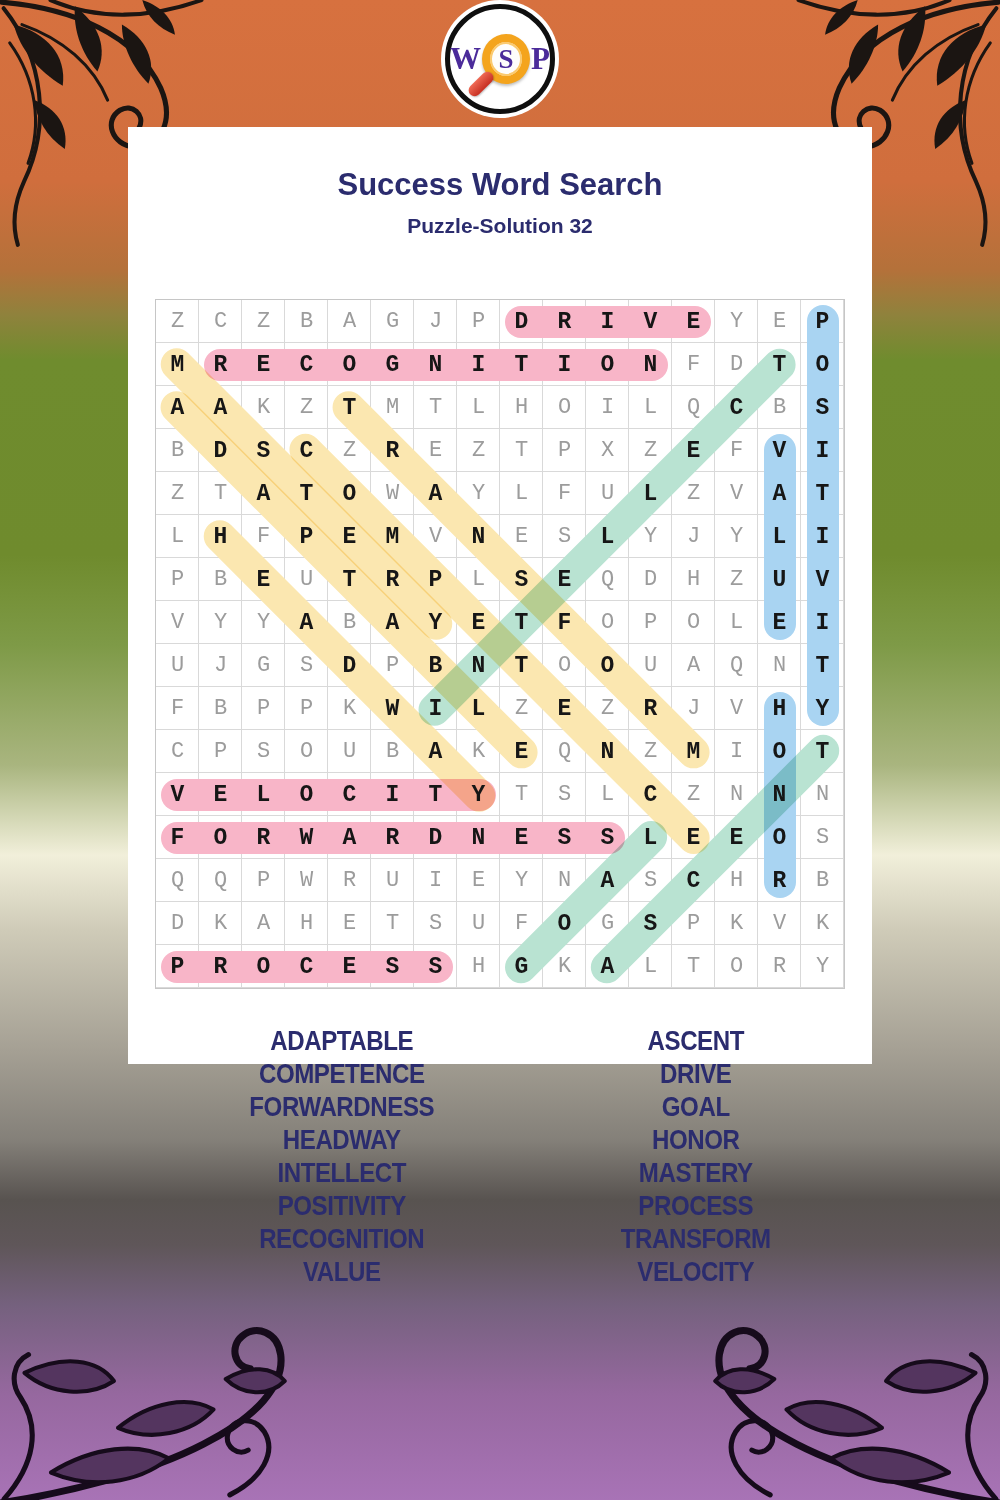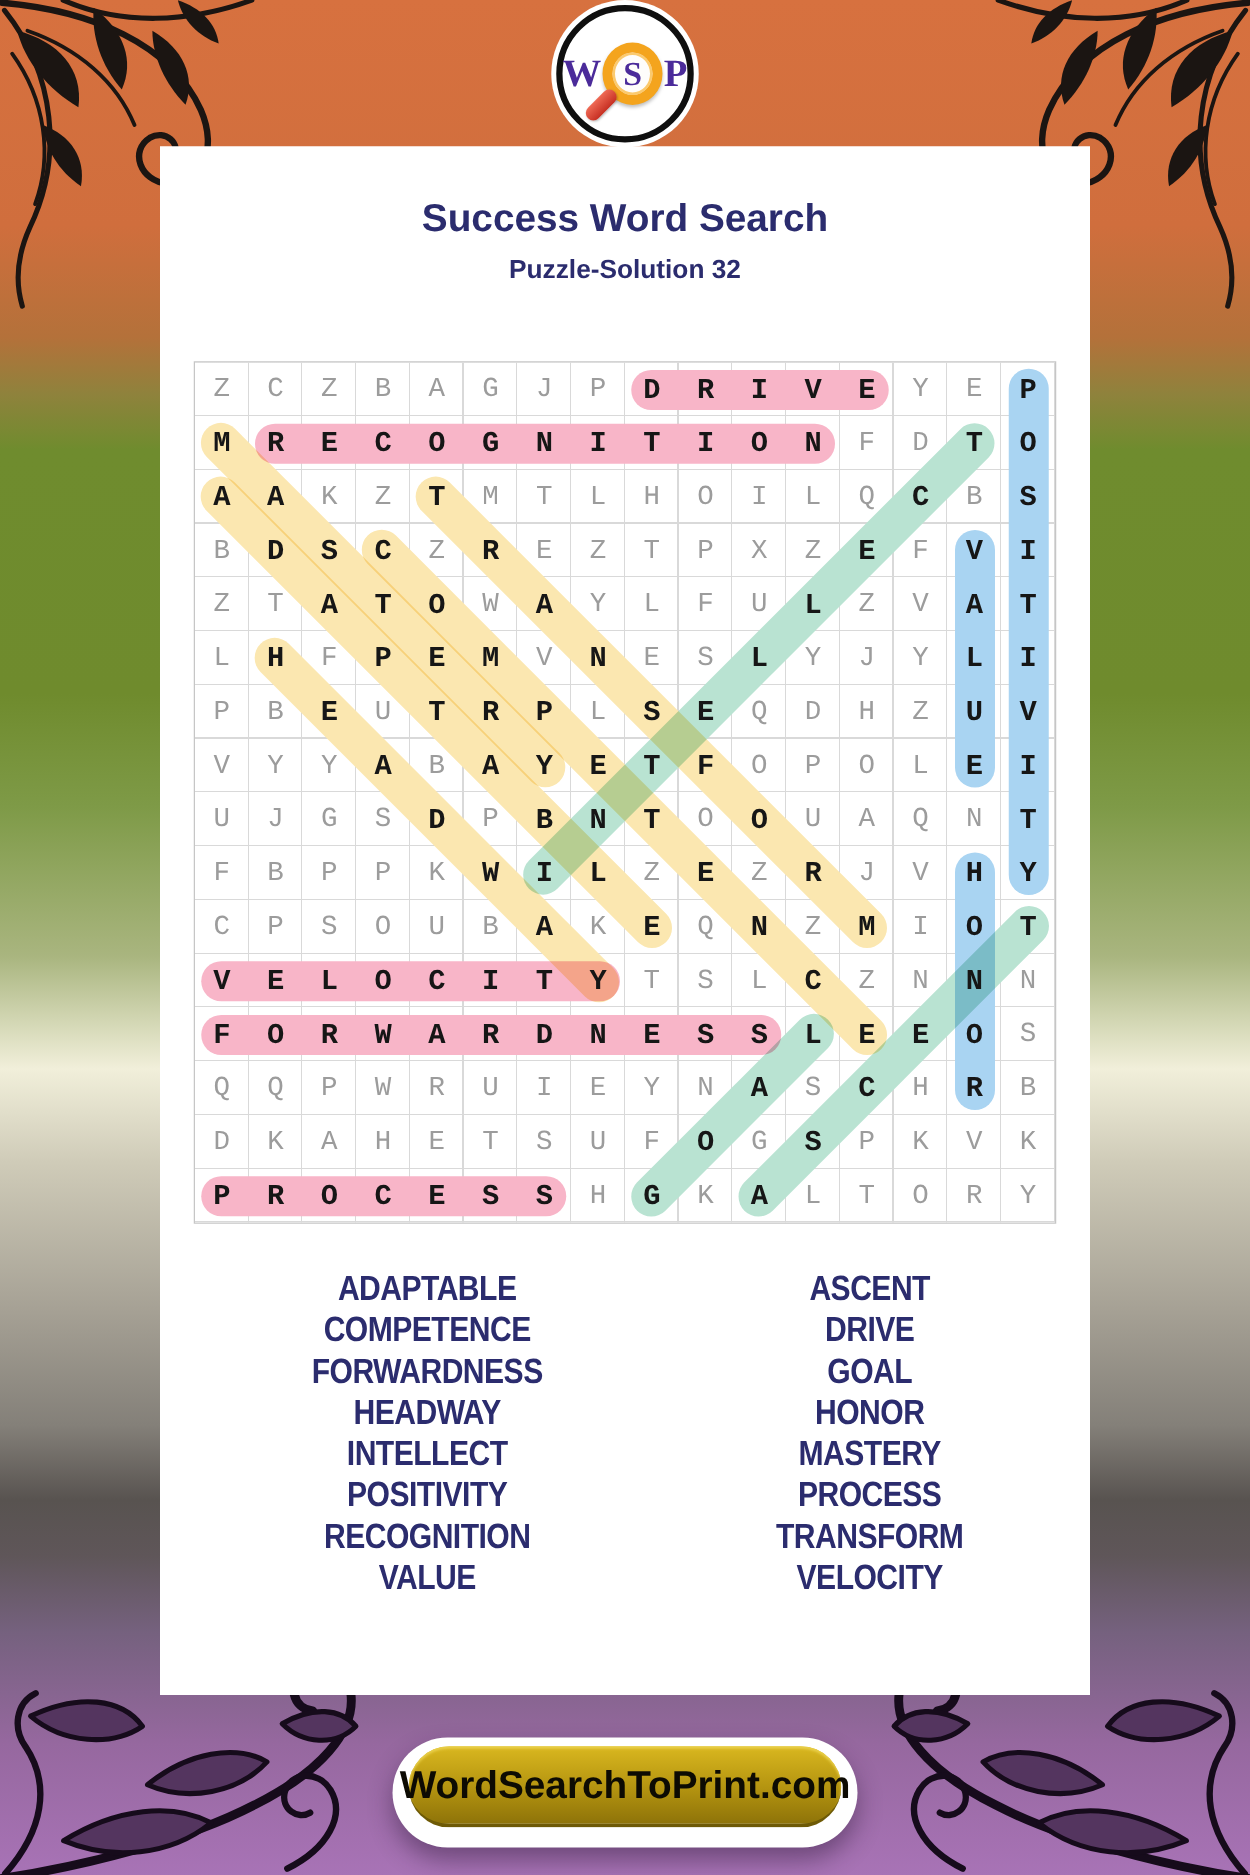--- a/index.html
+++ b/index.html
@@ -8,21 +8,21 @@
     background:linear-gradient(180deg,
       #d7713f 0%, #d06e3d 12%, #b4713a 18%, #8f823c 21%, #6f8c2e 24%,
       #6f8b2d 37%, #7e9a47 43%, #a9b57f 51%, #f1efda 57%, #cfcbb8 62%,
       #a5a094 70%, #848079 76%, #585350 80%, #5f5659 83%, #75617e 87%,
       #96689f 93%, #a873b6 100%);}
   .orn{position:absolute;z-index:1;pointer-events:none;}
   .orn-tl{left:-6px;top:-6px;width:215px;height:255px;}
   .orn-tr{right:-6px;top:-6px;width:215px;height:255px;transform:scaleX(-1);}
   .orn-bl{left:-4px;bottom:-8px;width:305px;height:195px;}
   .orn-br{right:-4px;bottom:-8px;width:305px;height:195px;transform:scaleX(-1);}
-  .card{position:absolute;left:128px;top:117px;width:744px;height:1239px;background:#ffffff;z-index:2;}
+  .card{position:absolute;left:128px;top:127px;width:744px;height:937px;background:#ffffff;z-index:2;}
   .title{margin:40px 0 0;text-align:center;font-weight:700;font-size:31px;color:var(--navy);}
   .subtitle{margin:11px 0 0;text-align:center;font-weight:700;font-size:21px;color:var(--navy);}
   
   .logo{position:absolute;top:4px;left:50%;transform:translateX(-50%);z-index:3;
     width:100px;height:100px;border-radius:50%;background:#fff;border:5px solid #0f0f0f;
     box-shadow:0 0 0 4px #ffffff;display:flex;align-items:center;justify-content:center;}
   .logo-letter{font-family:"Liberation Serif",serif;font-weight:700;font-size:31px;color:#4b2b9a;}
   .lens{position:relative;width:34px;height:34px;border-radius:50%;background:#fefdfb;
     border:8px solid #f4a41d;box-shadow:0 2px 3px rgba(0,0,0,.25), inset 0 0 0 2px #fbca6e;
     display:flex;align-items:center;justify-content:center;margin:0 1px;}
@@ -430,17 +430,14 @@
 
   <div class="logo">
     <span class="logo-letter">W</span>
     <span class="lens">
       <span class="logo-letter">S</span>
       <span class="handle"></span>
     </span>
     <span class="logo-letter">P</span>
   </div>
 
-  <div class="footer-pill">
-    <a class="site-btn">WordSearchToPrint.com</a>
-  </div>
 
 </div>
 
 </body></html>

